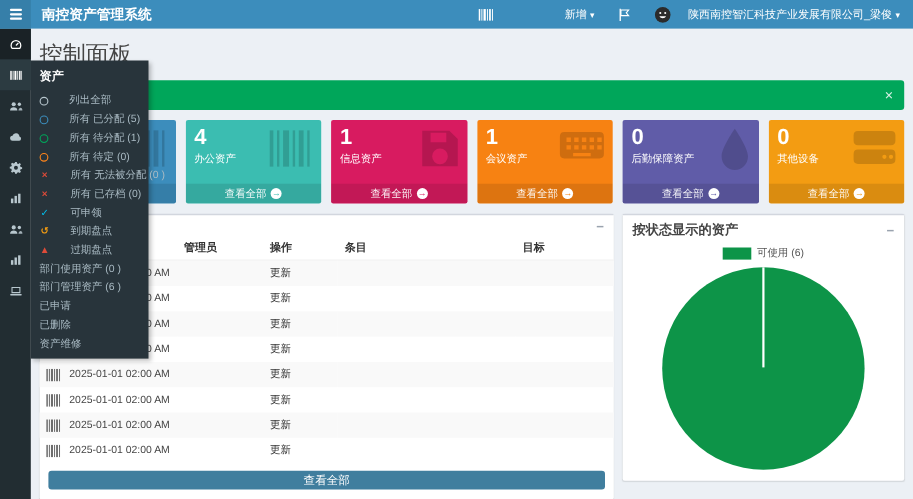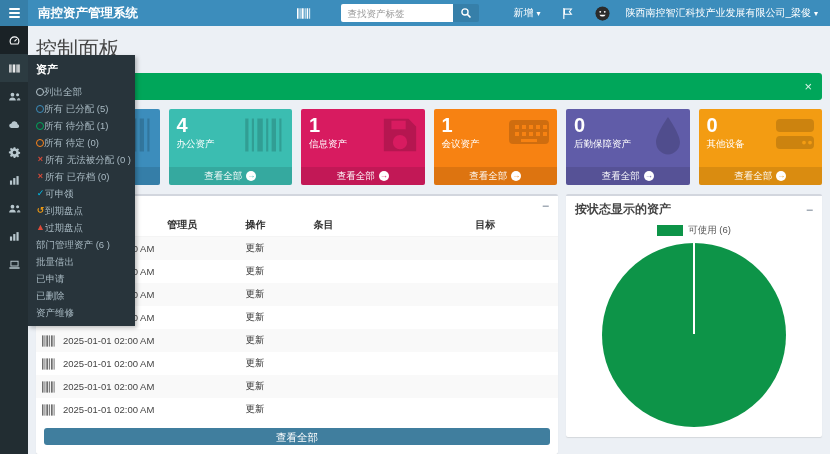--- a/index.html
+++ b/index.html
@@ -35,21 +35,21 @@
   .sidebar { position:absolute; top:26px; left:0; width:28px; bottom:0; background:#222d32; z-index:55; }
   .side-item { height:28px; display:flex; align-items:center; justify-content:center;
     color:#b8c7ce; cursor:pointer; }
   .side-item.active { background:#1a2226; color:#fff; }
   .side-item.open { background:#2c3b41; color:#fff; }
 
   
   .assets-menu { position:absolute; left:28px; top:55px; width:107px; background:#28343b;
     z-index:50; padding-bottom:5px; box-shadow:2px 2px 4px rgba(0,0,0,.25); }
   .menu-title { color:#fff; font-weight:bold; font-size:11px; padding:7px 8px 6px; }
-  .menu-item { display:flex; align-items:center; gap:0; padding:3px 8px; font-size:9.5px;
+  .menu-item { display:flex; align-items:center; gap:19px; padding:3px 8px; font-size:9.5px;
     color:#a9bac3; line-height:11px; cursor:pointer; white-space:nowrap; }
   .mi { flex:none; }
   .mi-circle { width:8px; height:8px; border:1.5px solid #b8c7ce; border-radius:50%; }
   .mi-glyph { width:9px; font-size:9px; font-weight:bold; text-align:center; line-height:9px; }
 
   
   .content { position:absolute; left:28px; top:26px; right:0; bottom:0; padding:6px 8px; }
   .page-title { font-size:21px; font-weight:normal; color:#454545; margin:3px 0 10px; }
 
   .banner { height:27px; border-radius:3px; background:#00a65a; color:#fff;
@@ -113,31 +113,20 @@
   <span class="nav-barcode">
     <svg viewBox="0 0 16 12" width="14" height="11" fill="#fff">
         <rect x="0" y="0" width="1.8" height="12"></rect>
         <rect x="3" y="0" width="1" height="12"></rect>
         <rect x="5.2" y="0" width="2.4" height="12"></rect>
         <rect x="8.8" y="0" width="1" height="12"></rect>
         <rect x="11" y="0" width="1.8" height="12"></rect>
         <rect x="14" y="0" width="1" height="12"></rect>
       </svg>
   </span>
-  <div class="search-box">
-    <input class="search-input" placeholder="查找资产标签" style="">
-    <button class="search-btn">
-      <span>
-        <svg viewBox="0 0 14 14" width="12" height="12">
-            <circle cx="5.8" cy="5.8" r="3.6" fill="none" stroke="#fff" stroke-width="1.6"></circle>
-            <line x1="8.6" y1="8.6" x2="12.2" y2="12.2" stroke="#fff" stroke-width="1.8"></line>
-          </svg>
-      </span>
-    </button>
-  </div>
   <div class="nav-right">
     <span class="nav-link">
       <span>新增</span>
       <span class="caret">▾</span>
     </span>
     <span class="nav-link">
       <svg viewBox="0 0 12 14" width="11" height="13">
           <path d="M2 1v12" stroke="#fff" stroke-width="1.3"></path>
           <path d="M2.7 2.2h7.6L8 5l2.3 2.8H2.7z" fill="none" stroke="#fff" stroke-width="1.1"></path>
         </svg>
@@ -281,30 +270,30 @@
   <div class="menu-item">
     <span class="mi mi-glyph" style="color: rgb(243, 156, 18);">↺</span>
     <span class="mi-label">到期盘点</span>
   </div>
 
   <div class="menu-item">
     <span class="mi mi-glyph" style="color: rgb(221, 75, 57);">▲</span>
     <span class="mi-label">过期盘点</span>
   </div>
 
+  <div class="menu-item">
+
+    <span class="mi-label">部门使用资产 (0 )</span>
+  </div>
 
   <div class="menu-item">
 
     <span class="mi-label">部门管理资产 (6 )</span>
   </div>
 
-  <div class="menu-item">
-
-    <span class="mi-label">批量借出</span>
-  </div>
 
   <div class="menu-item">
 
     <span class="mi-label">已申请</span>
   </div>
 
   <div class="menu-item">
 
     <span class="mi-label">已删除</span>
   </div>

